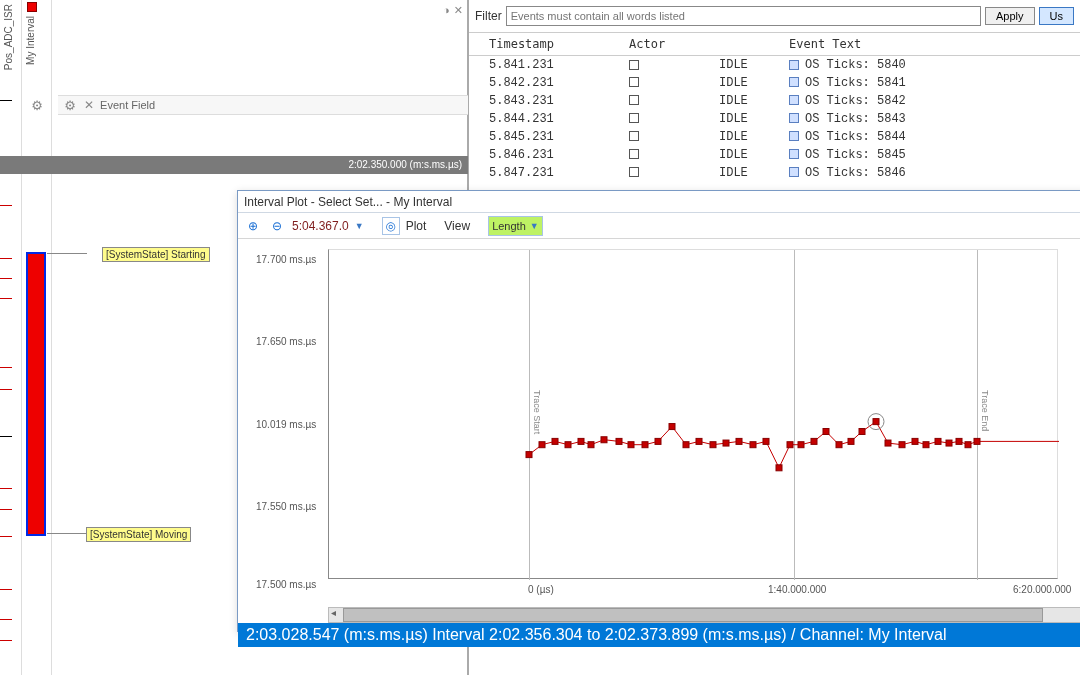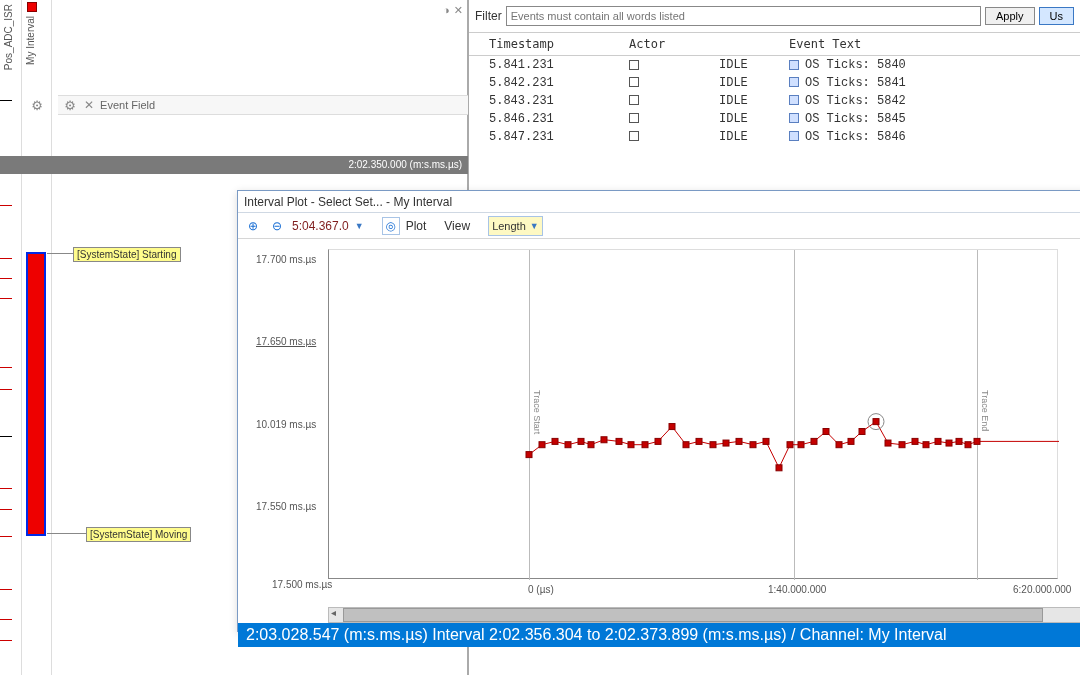--- a/index.html
+++ b/index.html
@@ -28,21 +28,21 @@
 .chk{display:inline-block;width:10px;height:10px;border:1px solid #555;margin-right:6px;vertical-align:middle}
 .chk.blue{background:#d0e0ff;border-color:#5a7fc0}
 
 #plot-win{position:absolute;left:237px;top:190px;width:922px;height:442px;background:#fff;border:1px solid #7a9ac4;box-shadow:0 2px 8px rgba(0,0,0,.15)}
 .plot-title{height:22px;line-height:22px;padding:0 6px;font-size:12px;color:#333;border-bottom:1px solid #cfd8e3;display:flex;align-items:center;background:#fff}
 .plot-title .dash{margin-left:auto;color:#555;padding:0 6px;cursor:pointer;font-size:14px}
 .plot-toolbar{height:26px;display:flex;align-items:center;gap:6px;padding:0 6px;border-bottom:1px solid #d6d6d6;background:#fff;font-size:12px}
 .tb-ic{width:18px;height:18px;display:flex;align-items:center;justify-content:center;cursor:pointer;color:#1a6fd4}
 .tb-num{font-size:12px;color:#7f1d1d}
 .tb-sep{width:6px}
-.tb-combo{border:1px solid #a8c4e6;background:#fef9c3;height:20px;font-size:11px;padding:0 3px;color:#333;display:flex;align-items:center;cursor:pointer}
+.tb-combo{border:1px solid #a8c4e6;background:#bef264;height:20px;font-size:11px;padding:0 3px;color:#333;display:flex;align-items:center;cursor:pointer}
 .tb-combo .dd{margin-left:4px;color:#3a78c4;font-size:9px}
 .plot-body{position:relative;height:366px}
 .plot-axis-label{position:absolute;font-size:10px;color:#555}
 .plot-canvas{position:absolute;left:90px;top:10px;width:730px;height:330px;border-left:1px solid #888;border-bottom:1px solid #888;border-top:1px solid #ddd;border-right:1px solid #ddd;background:#fff}
 .grid-v{position:absolute;top:0;height:330px;border-left:1px solid #bbb}
 .vlabel-rot{position:absolute;writing-mode:vertical-rl;font-size:9px;color:#888}
 .plot-scroll{height:16px;margin:2px 6px 0 90px;border:1px solid #bbb;background:#e6e6e6;position:relative}
 .plot-scroll-thumb{position:absolute;height:100%;background:#c0c0c0;border:1px solid #999}
 .plot-status{height:20px;background:#0078d7;color:#fff;font-size:16px;padding:12px 8px;display:flex;align-items:center}
 svg.chart{position:absolute;left:0;top:0}
@@ -91,21 +91,21 @@
   </div>
 
   <div class="timestamp-band">2:02.350.000 (m:s.ms.µs)</div>
 
   <div class="mini-icons-tr">
     <span>◑</span>
     <span>✕</span>
   </div>
 
   <div class="y-conn" style="left:47px;top:253px;width:40px"></div>
-  <div class="yellow-label" style="left:73px;top:247px">[SystemState] Starting</div>
+  <div class="yellow-label" style="left:102px;top:247px">[SystemState] Starting</div>
   <div class="y-conn" style="left:47px;top:533px;width:40px"></div>
   <div class="yellow-label" style="left:86px;top:527px">[SystemState] Moving</div>
 </div>
 
 <div id="event-panel">
   <div class="filter-row">
     <span>Filter</span>
     <input class="filter-in" placeholder="Events must contain all words listed" style="">
     <button class="btn">Apply</button>
     <button class="btn blue">Us</button>
@@ -129,20 +129,32 @@
           <td style="width:140px">5.842.231</td>
           <td style="width:90px"><span class="chk"></span></td>
           <td style="width:70px">IDLE</td>
           <td><span class="chk blue"></span>OS Ticks: 5841</td>
         </tr>
         <tr>
           <td style="width:140px">5.843.231</td>
           <td style="width:90px"><span class="chk"></span></td>
           <td style="width:70px">IDLE</td>
           <td><span class="chk blue"></span>OS Ticks: 5842</td>
+        </tr>
+        <tr>
+          <td style="width:140px">5.844.231</td>
+          <td style="width:90px"><span class="chk"></span></td>
+          <td style="width:70px">IDLE</td>
+          <td><span class="chk blue"></span>OS Ticks: 5843</td>
+        </tr>
+        <tr>
+          <td style="width:140px">5.845.231</td>
+          <td style="width:90px"><span class="chk"></span></td>
+          <td style="width:70px">IDLE</td>
+          <td><span class="chk blue"></span>OS Ticks: 5844</td>
         </tr>
         <tr>
           <td style="width:140px">5.846.231</td>
           <td style="width:90px"><span class="chk"></span></td>
           <td style="width:70px">IDLE</td>
           <td><span class="chk blue"></span>OS Ticks: 5845</td>
         </tr>
         <tr>
           <td style="width:140px">5.847.231</td>
           <td style="width:90px"><span class="chk"></span></td>
@@ -172,24 +184,24 @@
     <span class="tb-sep"></span>
     <div class="tb-combo">
       <span>Length</span>
       <span class="dd">▼</span>
     </div>
   </div>
   <div class="plot-body">
 
     <div id="y-labels">
         <div class="plot-axis-label" style="left: 18px; top: 15px;">17.700 ms.µs</div>
-        <div class="plot-axis-label" style="left: 18px; top: 97px; text-decoration: underline;">17.650 ms.µs</div>
+        <div class="plot-axis-label" style="left: 18px; top: 97px;">17.650 ms.µs</div>
         <div class="plot-axis-label" style="left: 18px; top: 180px;">10.019 ms.µs</div>
         <div class="plot-axis-label" style="left: 18px; top: 262px;">17.550 ms.µs</div>
-        <div class="plot-axis-label" style="left: 18px; top: 340px; margin-left: 16px;">17.500 ms.µs</div>
+        <div class="plot-axis-label" style="left: 18px; top: 340px;">17.500 ms.µs</div>
       </div>
 
     <div class="plot-canvas">
       <div class="grid-v" style="left:200px"></div>
       <div class="grid-v" style="left:465px"></div>
       <div class="grid-v" style="left:648px"></div>
       <svg class="chart" id="chart-svg" width="730" height="330">
           <path d="M200 204.6 L213 194.7 L226 191.4 L239 194.7 L252 191.4 L262 194.7 L275 189.7 L290 191.4 L302 194.7 L316 194.7 L329 191.4 L343 176.5 L357 194.7 L370 191.4 L384 194.7 L397 193.1 L410 191.4 L424 194.7 L437 191.4 L450 217.8 L461 194.7 L472 194.7 L485 191.4 L497 181.5 L510 194.7 L522 191.4 L533 181.5 L547 171.6 L559 193.1 L573 194.7 L586 191.4 L597 194.7 L609 191.4 L620 193.1 L630 191.4 L639 194.7 L648 191.4 L730 191.4" stroke="#c40000" fill="none" stroke-width="1"></path>
           <rect x="197" y="201.59999999999872" width="6" height="6" fill="#c40000" stroke="#800"></rect>
           <rect x="210" y="191.6999999999983" width="6" height="6" fill="#c40000" stroke="#800"></rect>

